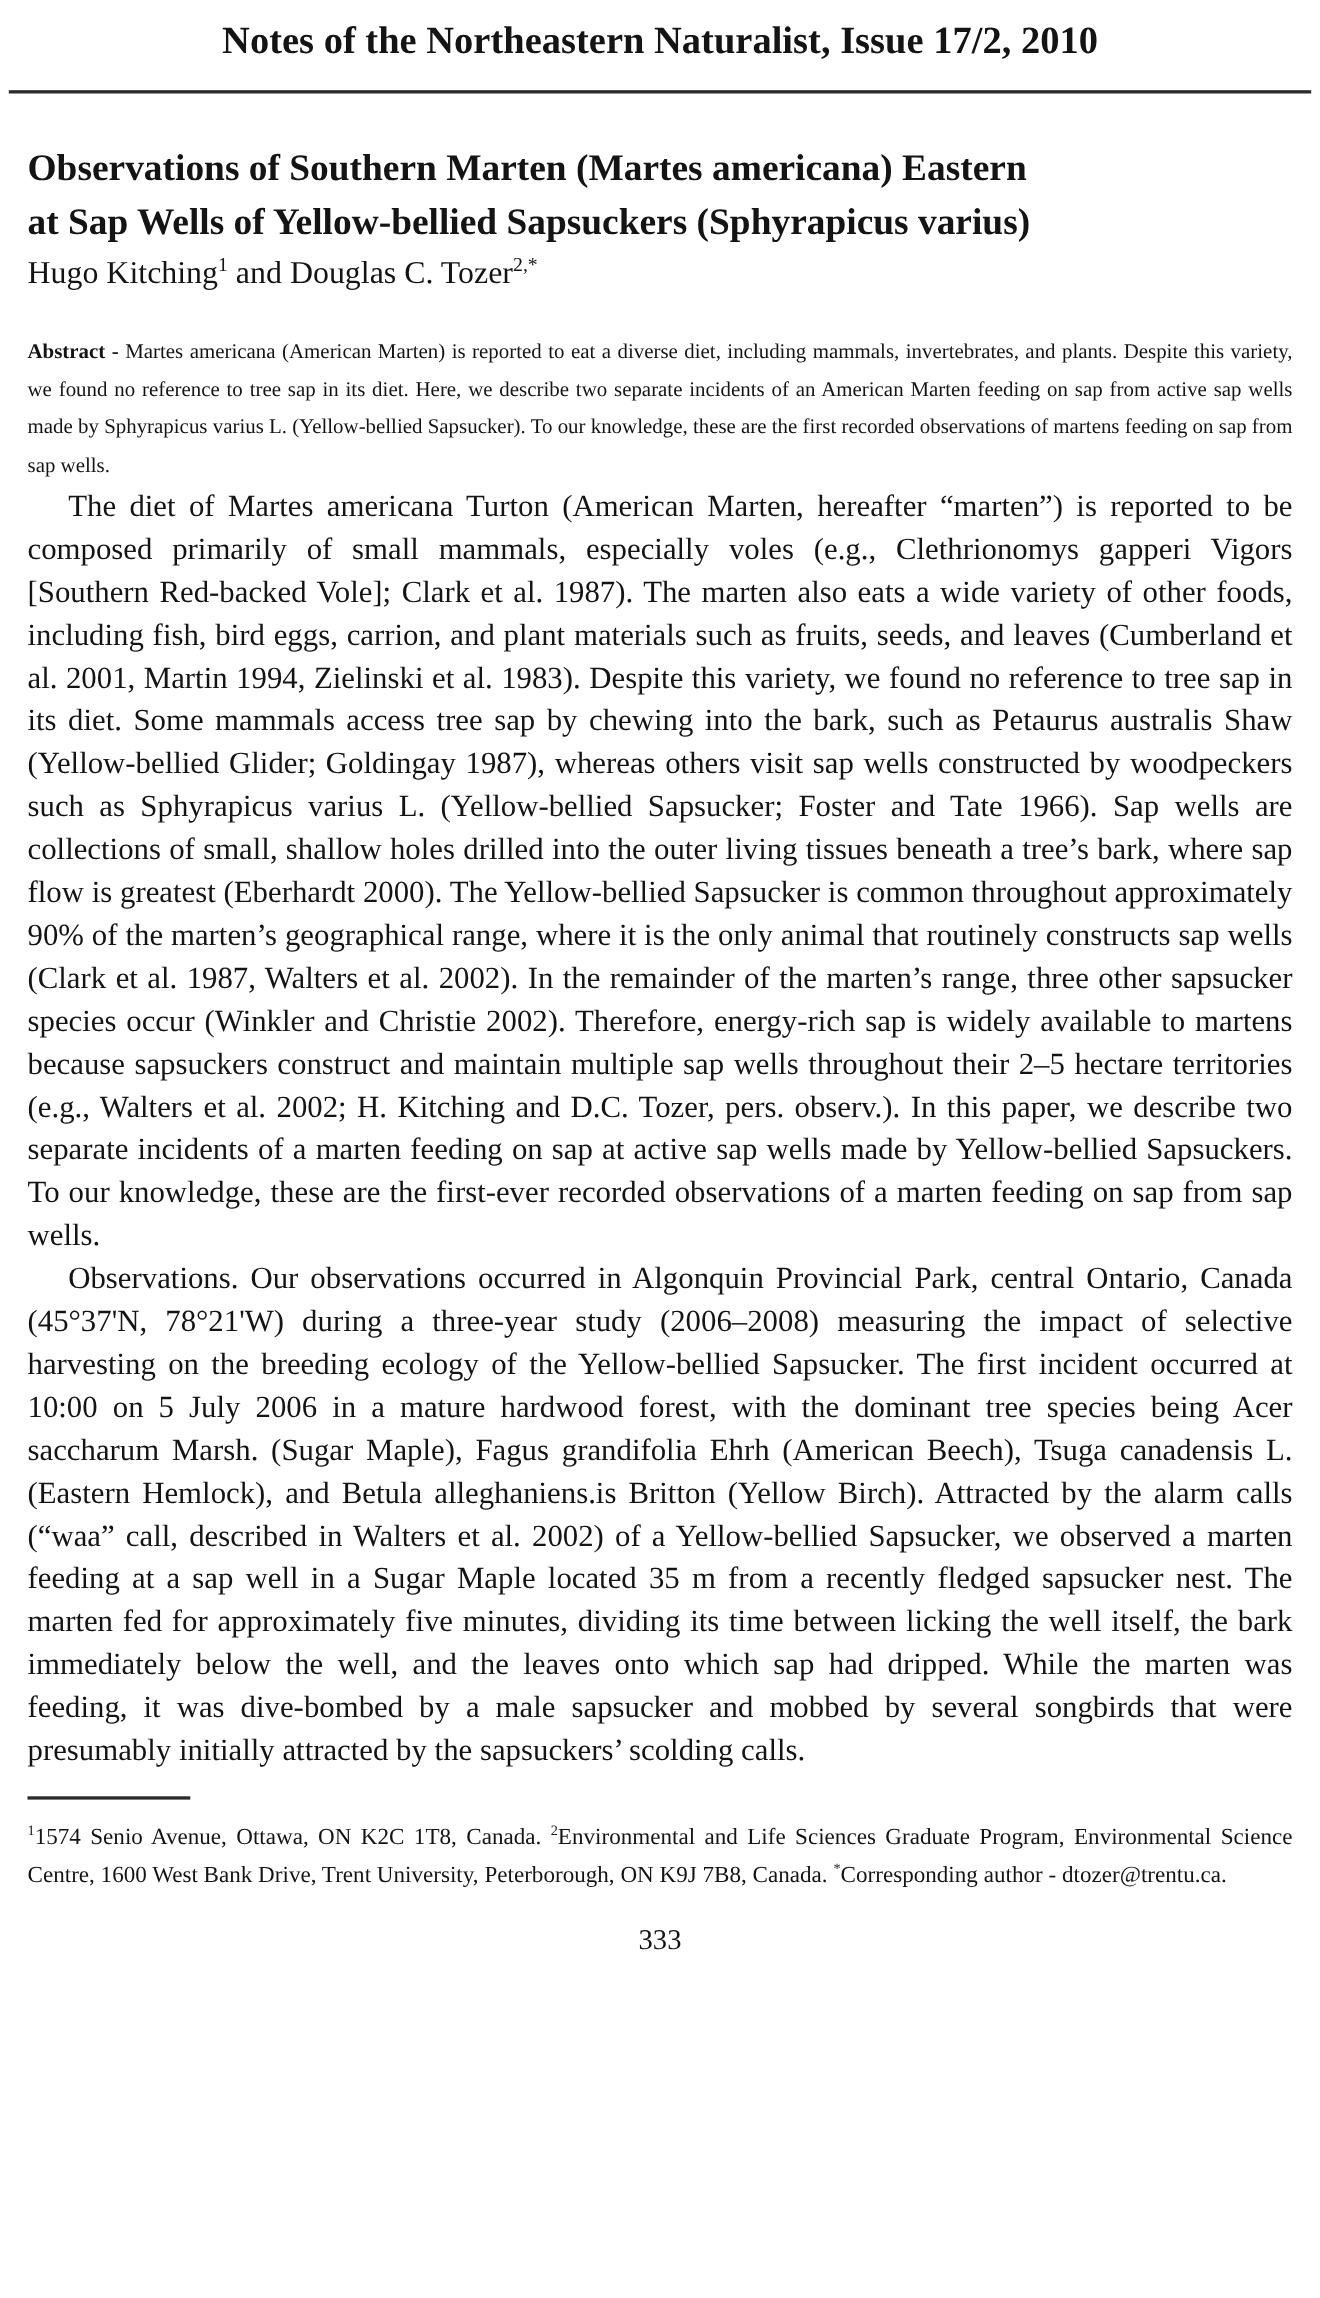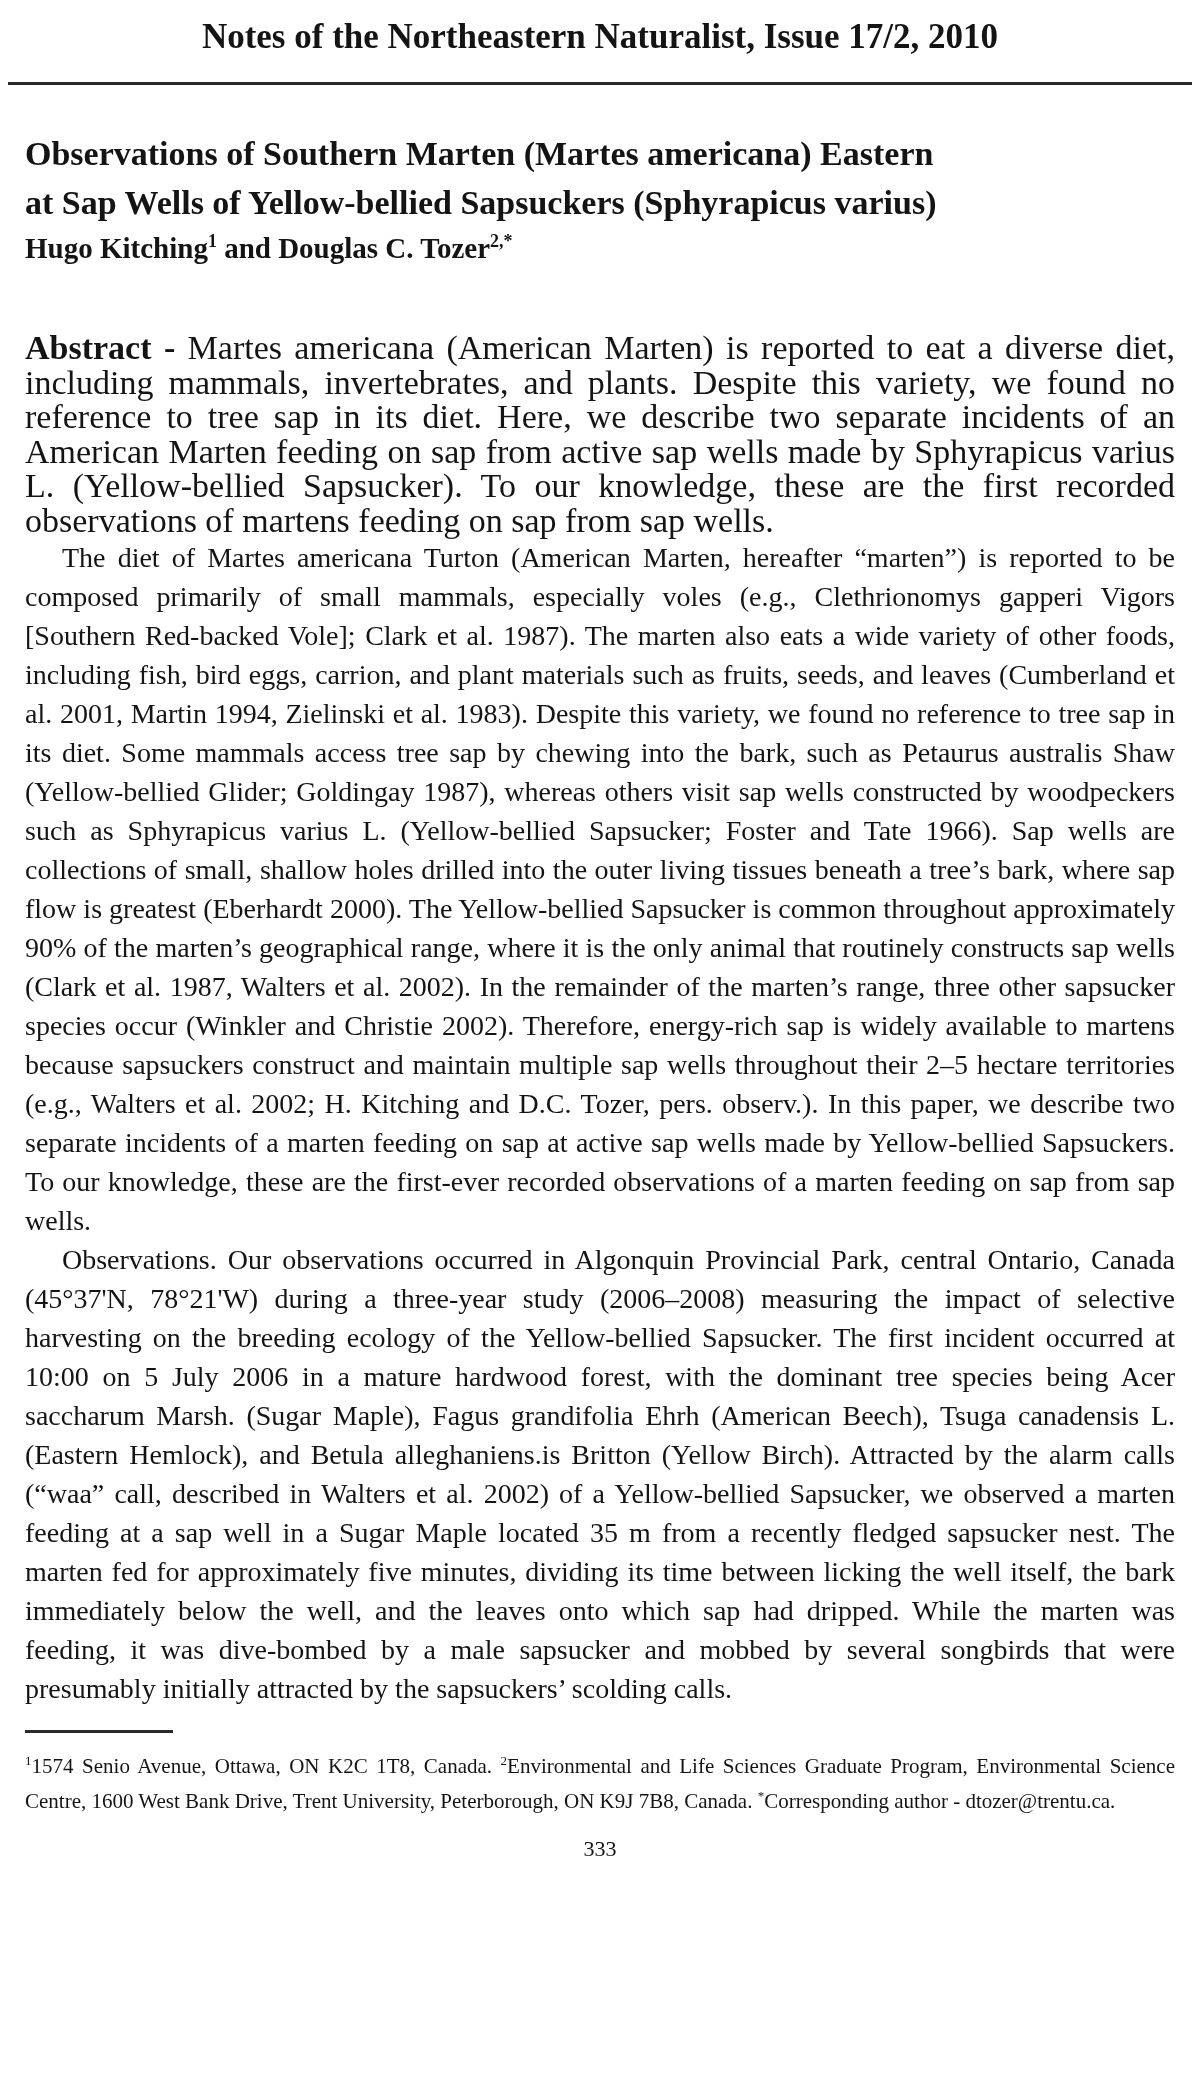--- a/index.html
+++ b/index.html
@@ -35,25 +35,24 @@
   .article-title {
     margin-top: 44px;
     font-weight: bold;
     font-size: 34px;
     line-height: 49px;
   }
   .authors {
     margin-top: 2px;
     font-size: 29px;
     line-height: 38px;
-    font-weight: bold;
   }
   .abstract {
-    margin-top: 64px;
-    font-size: 34px;
+    margin-top: 36px;
+    font-size: 19px;
     line-height: 34.5px;
     text-align: justify;
   }
   .body-text {
     font-size: 28px;
     line-height: 39px;
     text-align: justify;
   }
   .body-text p {
     margin: 0;
@@ -65,23 +64,23 @@
     border-top: 3px solid #2a2a2a;
     margin-top: 22px;
   }
   .footnote {
     margin-top: 16px;
     font-size: 21px;
     line-height: 35px;
     text-align: justify;
   }
   .page-number {
-    margin-top: 12px;
+    margin-top: 24px;
     text-align: center;
-    font-size: 22px;
+    font-size: 26px;
     line-height: 36px;
   }
 </style>
 </head>
 <body>
 
 <div class="page">
 
   <div class="running-head"><span>Notes of the </span><span class="i">Northeastern Naturalist</span><span>, Issue 17/2, 2010</span></div>
 

